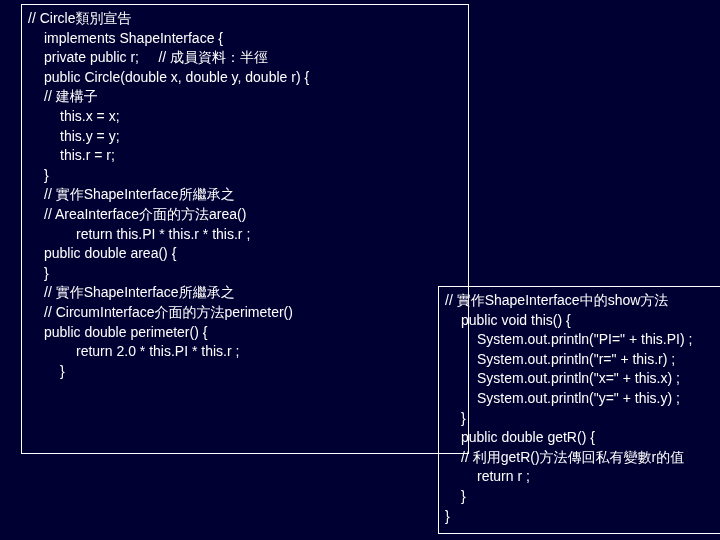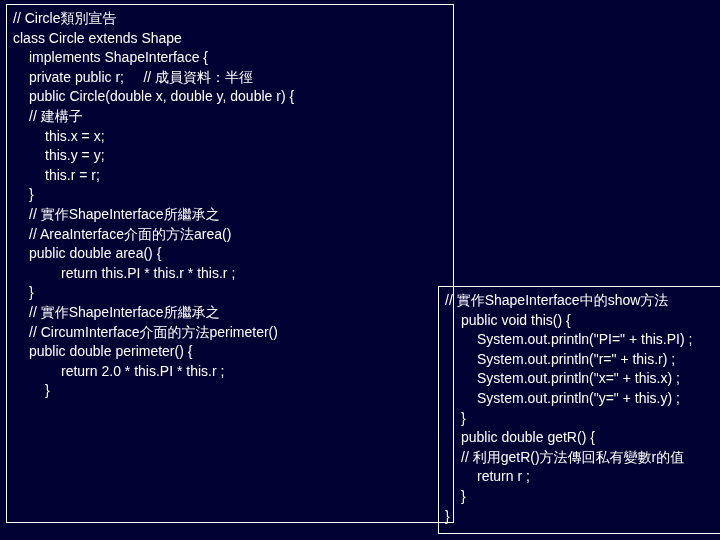--- a/index.html
+++ b/index.html
@@ -14,57 +14,56 @@
     position: relative;
     overflow: hidden;
   }
   .box {
     position: absolute;
     border: 1px solid #ffffff;
     padding: 4px 6px;
     box-sizing: border-box;
   }
   .box1 {
-    left: 6px;
+    left: 21px;
     top: 4px;
     width: 448px;
-    height: 519px;
+    height: 450px;
   }
   .box2 {
     left: 438px;
     top: 286px;
     width: 286px;
     height: 248px;
   }
   .line {
     white-space: pre;
     line-height: 1.4;
   }
   .i1 { padding-left: 16px; }
   .i2 { padding-left: 32px; }
   .i3 { padding-left: 48px; }
 </style>
 </head>
 <body>
 
 <div class="box box1">
   <div class="line">// Circle類別宣告</div>
-  <div class="line">class Circle extends Shape</div>
   <div class="line i1">implements ShapeInterface {</div>
   <div class="line i1">private public r;     // 成員資料：半徑</div>
   <div class="line i1">public Circle(double x, double y, double r) {</div>
   <div class="line i1">// 建構子</div>
   <div class="line i2">this.x = x;</div>
   <div class="line i2">this.y = y;</div>
   <div class="line i2">this.r = r;</div>
   <div class="line i1">}</div>
   <div class="line i1">// 實作ShapeInterface所繼承之</div>
   <div class="line i1">// AreaInterface介面的方法area()</div>
+  <div class="line i3">return this.PI * this.r * this.r ;</div>
   <div class="line i1">public double area() {</div>
-  <div class="line i3">return this.PI * this.r * this.r ;</div>
   <div class="line i1">}</div>
   <div class="line i1">// 實作ShapeInterface所繼承之</div>
   <div class="line i1">// CircumInterface介面的方法perimeter()</div>
   <div class="line i1">public double perimeter() {</div>
   <div class="line i3">return 2.0 * this.PI * this.r ;</div>
   <div class="line i2">}</div>
 </div>
 
 <div class="box box2">
   <div class="line">// 實作ShapeInterface中的show方法</div>

